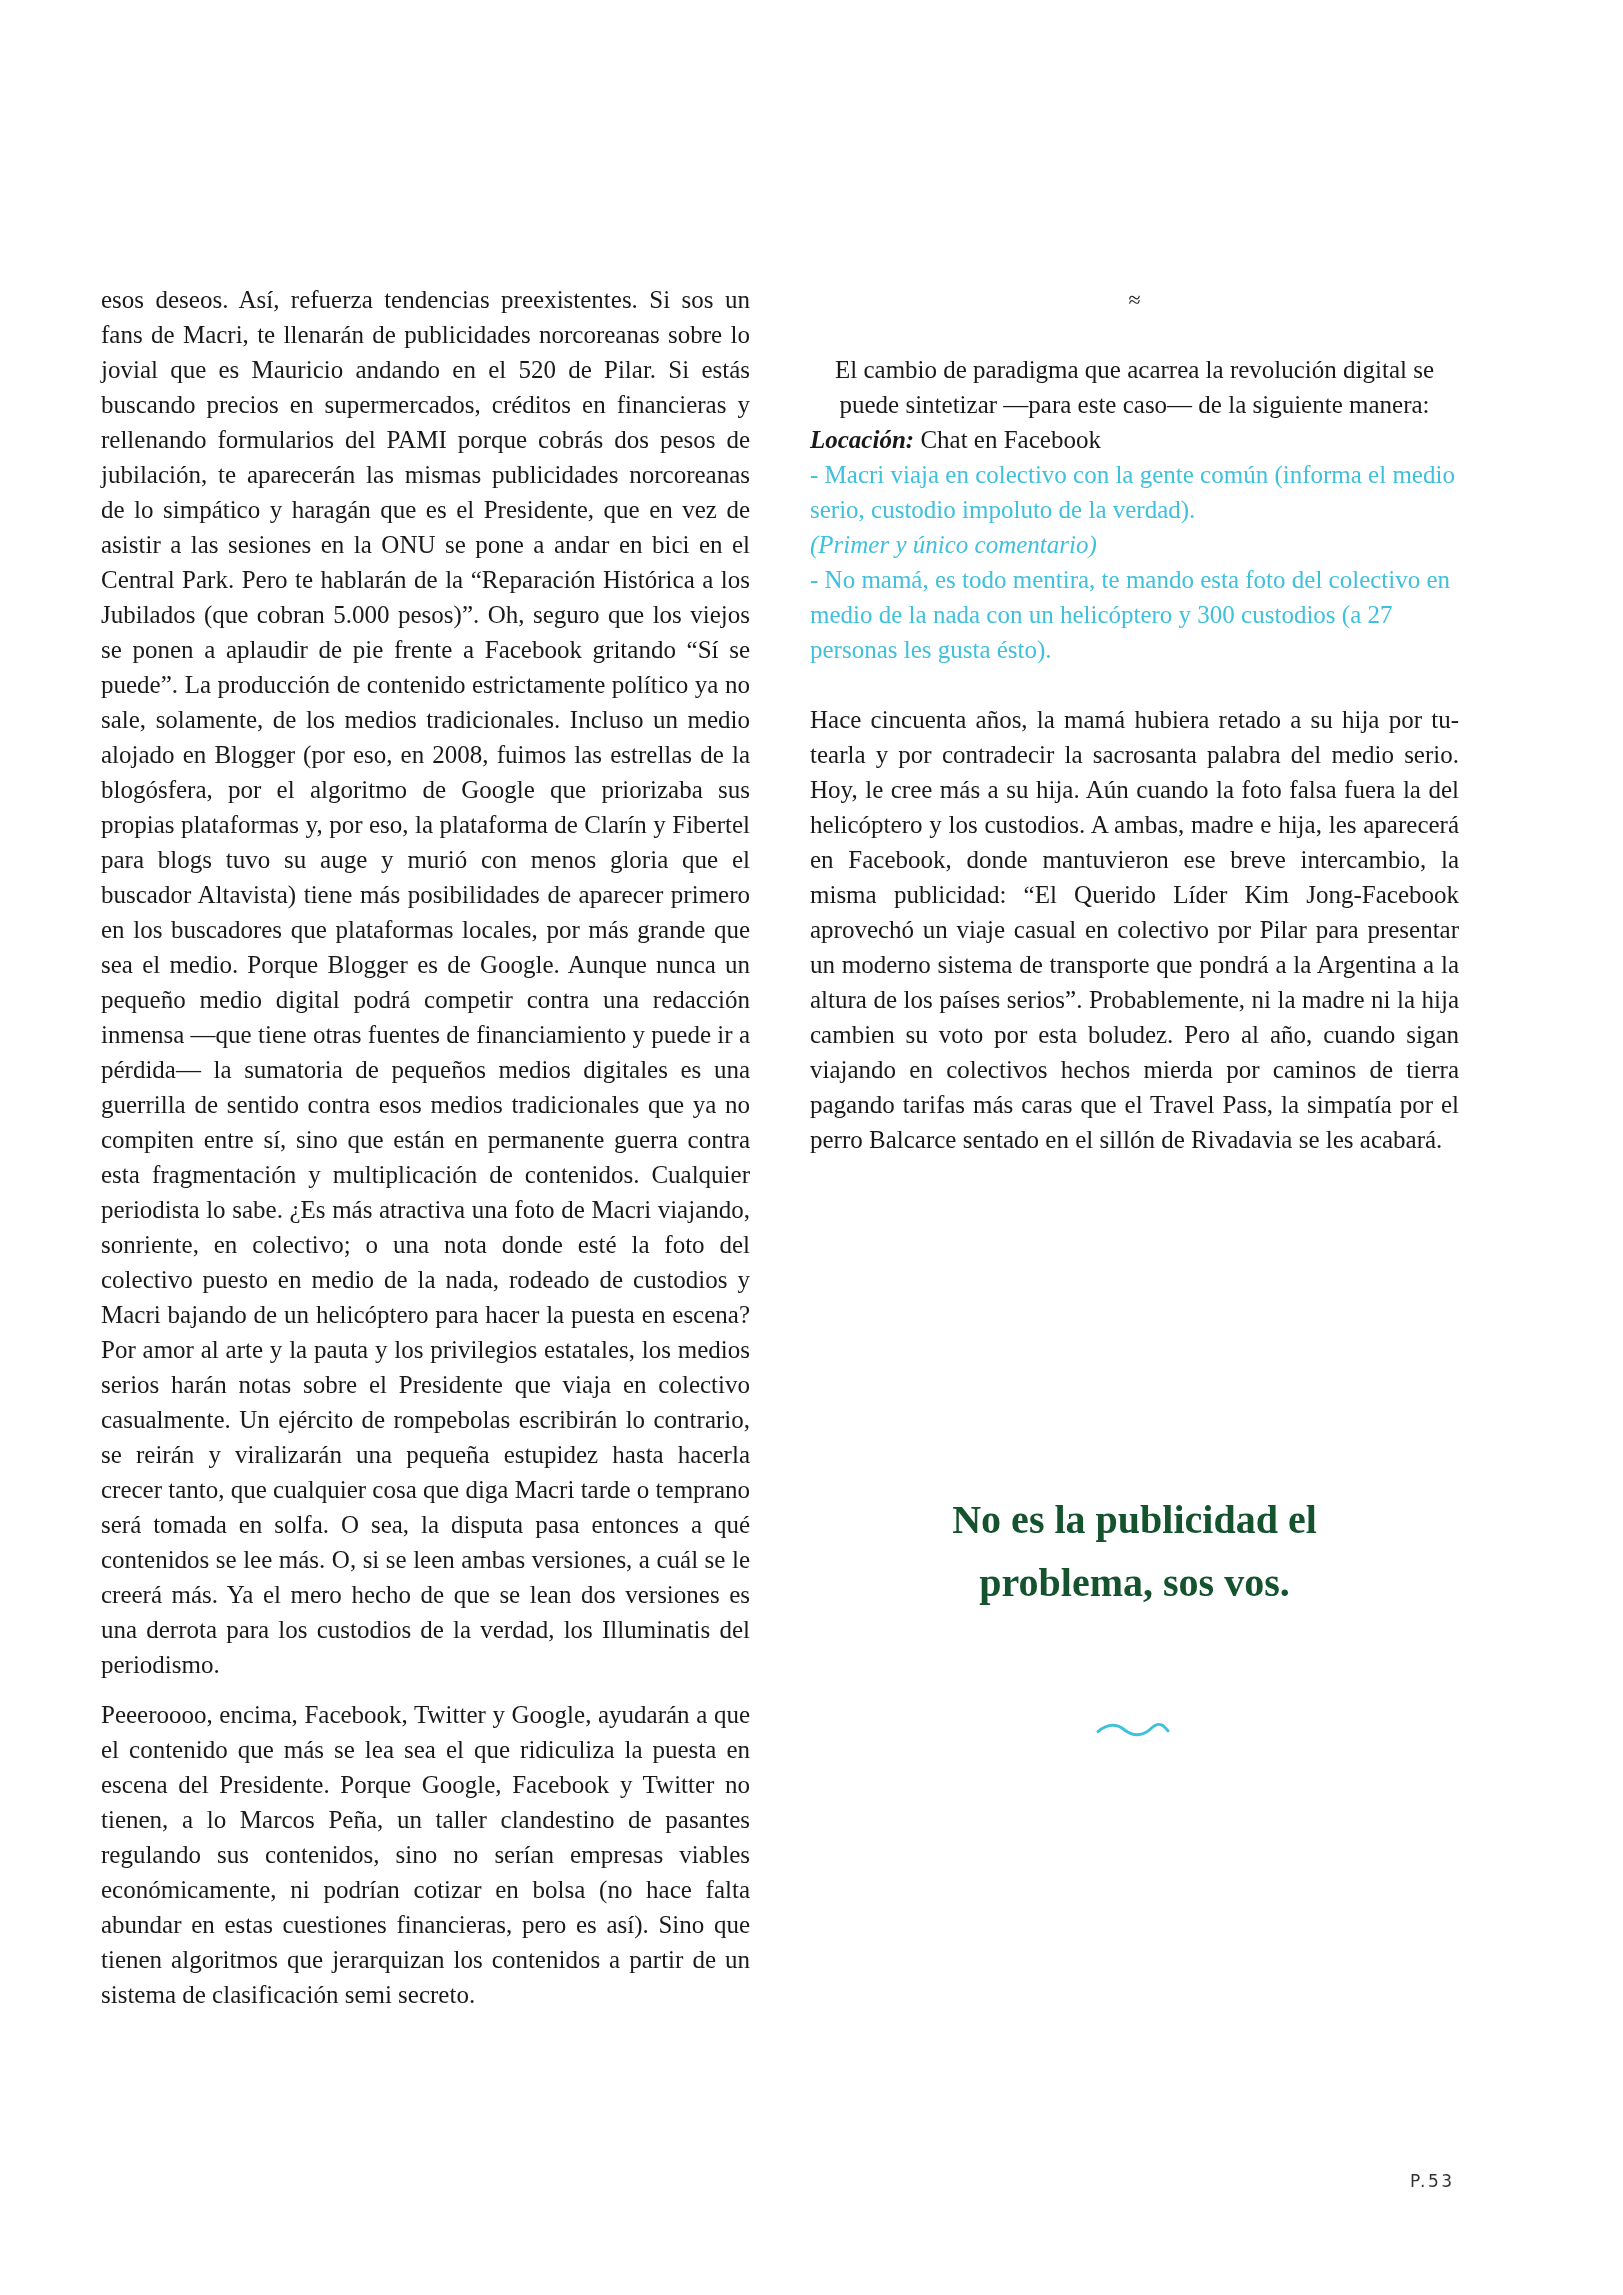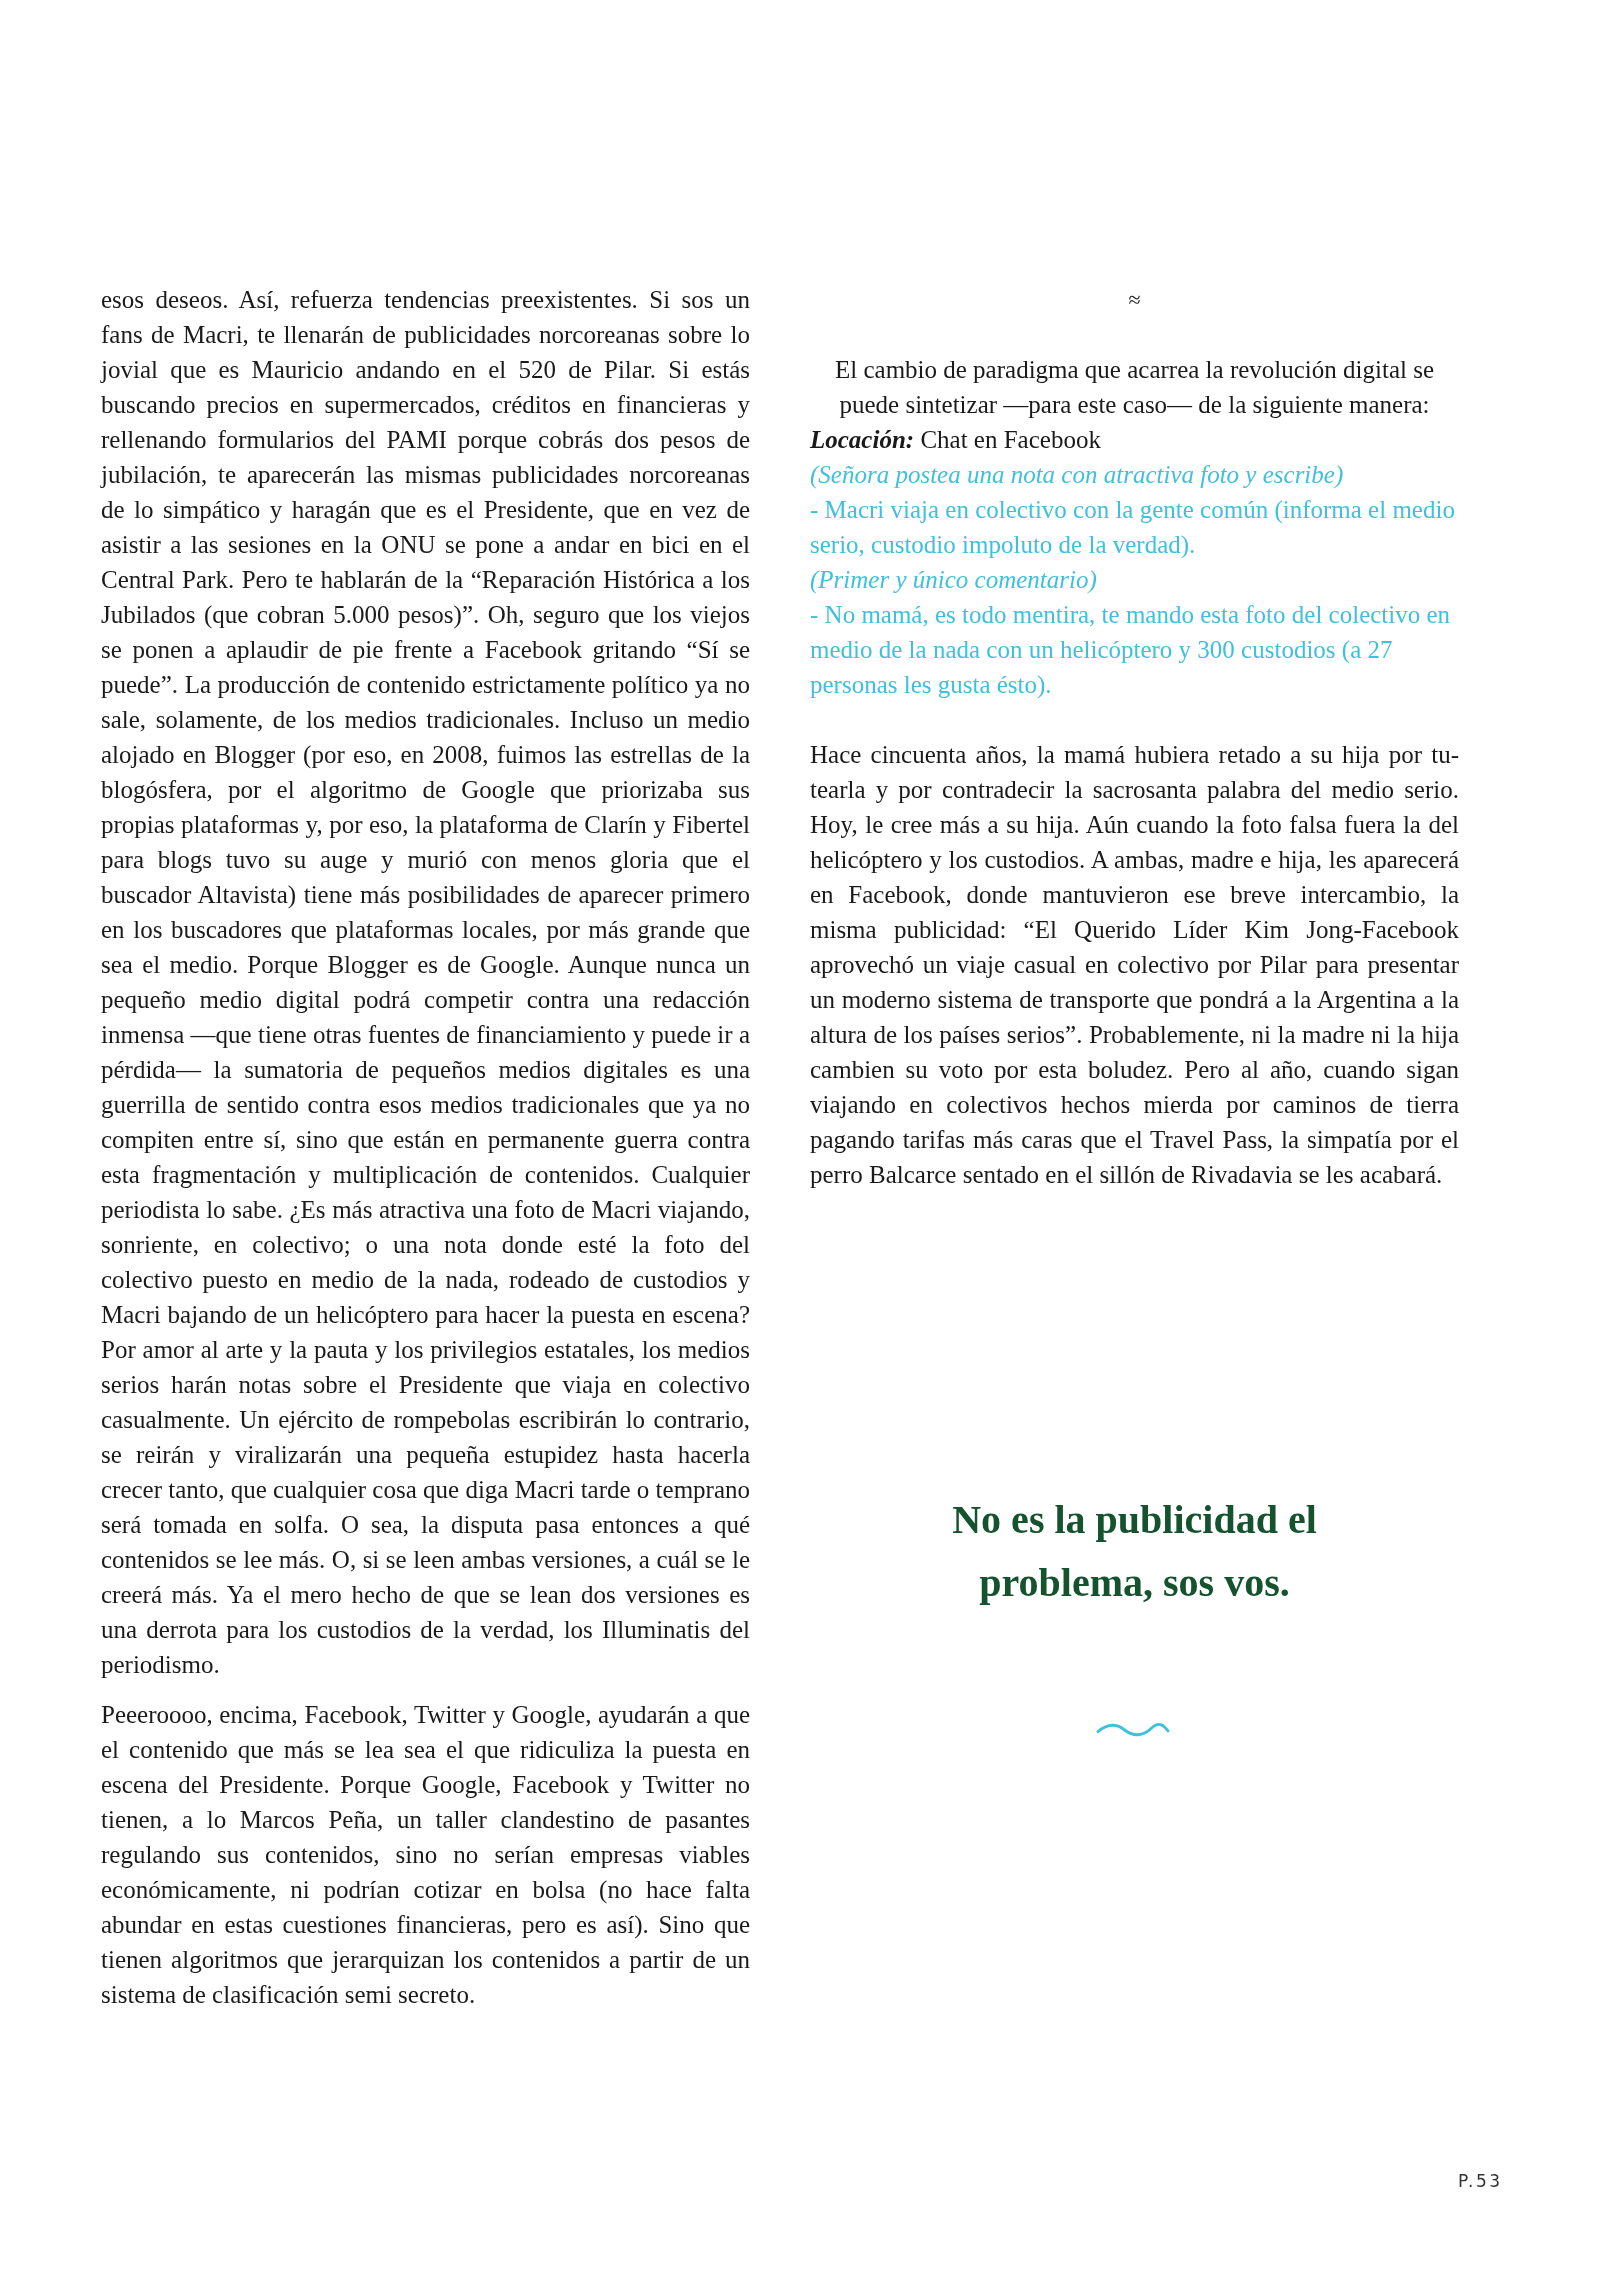--- a/index.html
+++ b/index.html
@@ -16,35 +16,34 @@
   .location { margin: 0; }
   .location b { font-weight: bold; font-style: italic; }
   .cyan { color: #3fc0dc; }
   .stage { font-style: italic; margin: 0; }
   .dialog { margin: 0; text-align: left; }
   .pullquote { position: absolute; left: 810px; width: 649px; top: 1488px;
                text-align: center; color: #14532d; font-weight: bold;
                font-size: 40px; line-height: 63px; margin: 0; }
   .wave { position: absolute; left: 1094px; top: 1720px; width: 78px; height: 20px; }
   .page-num { position: absolute; left: 1410px; top: 2171px; font-family: "DejaVu Sans", sans-serif;
-              font-size: 17px; letter-spacing: 2.5px; color: #333; margin-left: 48px; }
+              font-size: 17px; letter-spacing: 2.5px; color: #333; }
 </style>
 </head>
 <body>
 
 <div class="col col-left">
   <p class="para">esos deseos.  Así, refuerza tendencias preexistentes. Si sos un fans de Macri, te llenarán de publicidades norcoreanas sobre lo jovial que es Mauricio andando en el 520 de Pilar. Si estás buscando precios en supermercados, créditos en financieras y rellenando formularios del PAMI porque cobrás dos pesos de jubilación, te aparecerán las mismas publicidades norcoreanas de lo simpático y haragán que es el Presidente, que en vez de asistir a las sesiones en la ONU se pone a andar en bici en el Central Park. Pero te hablarán de la “Reparación Histórica a los Jubilados (que cobran 5.000 pesos)”. Oh, seguro que los viejos se ponen a aplaudir de pie frente a Facebook gritando “Sí se puede”. La producción de contenido estrictamente político ya no sale, solamente, de los medios tradicionales. Incluso un medio alojado en Blogger (por eso, en 2008, fuimos las estrellas de la blogósfera, por el algoritmo de Google que priorizaba sus propias plataformas y, por eso, la plataforma de Clarín y Fibertel para blogs tuvo su auge y murió con menos gloria que el buscador Altavista) tiene más posibilidades de aparecer primero en los buscadores que plataformas locales, por más grande que sea el medio. Porque Blogger es de Google. Aunque nunca un pequeño medio digital podrá competir contra una redacción inmen­sa —que tiene otras fuentes de financiamiento y puede ir a pérdida— la sumatoria de pequeños medios digitales es una guerrilla de sentido contra esos medios tradicionales que ya no compiten entre sí, sino que están en permanente guerra contra esta fragmentación y multiplicación de con­tenidos. Cualquier periodista lo sabe. ¿Es más atractiva una foto de Macri viajando, sonriente, en colectivo; o una nota donde esté la foto del colectivo puesto en medio de la nada, rodeado de custodios y Macri bajando de un helicóptero para hacer la puesta en escena? Por amor al arte y la pauta y los privilegios estatales, los medios serios harán notas sobre el Presidente que viaja en colectivo casualmente. Un ejército de rompebolas escribirán lo contrario, se reirán y viralizarán una pequeña estupidez hasta hacerla crecer tanto, que cual­quier cosa que diga Macri tarde o temprano será tomada en solfa. O sea, la disputa pasa entonces a qué contenidos se lee más. O, si se leen ambas versiones, a cuál se le creerá más. Ya el mero hecho de que se lean dos versiones es una derrota para los custodios de la verdad, los Illuminatis del periodismo.</p>
   <p class="para left-p2">Peeeroooo, encima, Facebook, Twitter y Google, ayudarán a que el contenido que más se lea sea el que ridiculiza la puesta en escena del Presidente. Porque Google, Facebook y Twitter no tienen, a lo Marcos Peña, un taller clandestino de pasantes regulando sus contenidos, sino no serían em­presas viables económicamente, ni podrían cotizar en bolsa (no hace falta abundar en estas cuestiones financieras, pero es así). Sino que tienen algoritmos que jerarquizan los con­tenidos a partir de un sistema de clasificación semi secreto.</p>
 </div>
 
 <div class="col col-right">
   <div class="divider-sym">≈</div>
   <p class="intro">El cambio de paradigma que acarrea la revolución digital se puede sintetizar —para este caso— de la siguiente manera:</p>
   <p class="location gap"><b>Locación:</b><span> Chat en Facebook</span></p>
-  <p class="stage cyan gap">(Señora postea una nota con atractiva foto y escribe)</p>
   <p class="dialog cyan gap">- Macri viaja en colectivo con la gente común (informa el medio serio, custodio impoluto de la verdad).</p>
   <p class="stage cyan gap">(Primer y único comentario)</p>
   <p class="dialog cyan gap">- No mamá, es todo mentira, te mando esta foto del colec­tivo en medio de la nada con un helicóptero y 300 custodi­os (a 27 personas les gusta ésto).</p>
   <p class="para gap">Hace cincuenta años, la mamá hubiera retado a su hija por tu­tearla y por contradecir la sacrosanta palabra del medio serio. Hoy, le cree más a su hija. Aún cuando la foto falsa fuera la del helicóptero y los custodios. A ambas, madre e hija, les apare­cerá en Facebook, donde mantuvieron ese breve intercambio, la misma publicidad: “El Querido Líder Kim Jong-Facebook aprovechó un viaje casual en colectivo por Pilar para presentar un moderno sistema de transporte que pondrá a la Argentina a la altura de los países serios”. Probablemente, ni la madre ni la hija cambien su voto por esta boludez. Pero al año, cuando sigan viajando en colectivos hechos mierda por caminos de tierra pagando tarifas más caras que el Travel Pass, la simpatía por el perro Balcarce sentado en el sillón de Rivadavia se les acabará.</p>
 </div>
 
 <div class="pullquote">
   <div>No es la publicidad el</div>
   <div>problema, sos vos.</div>
 </div>

